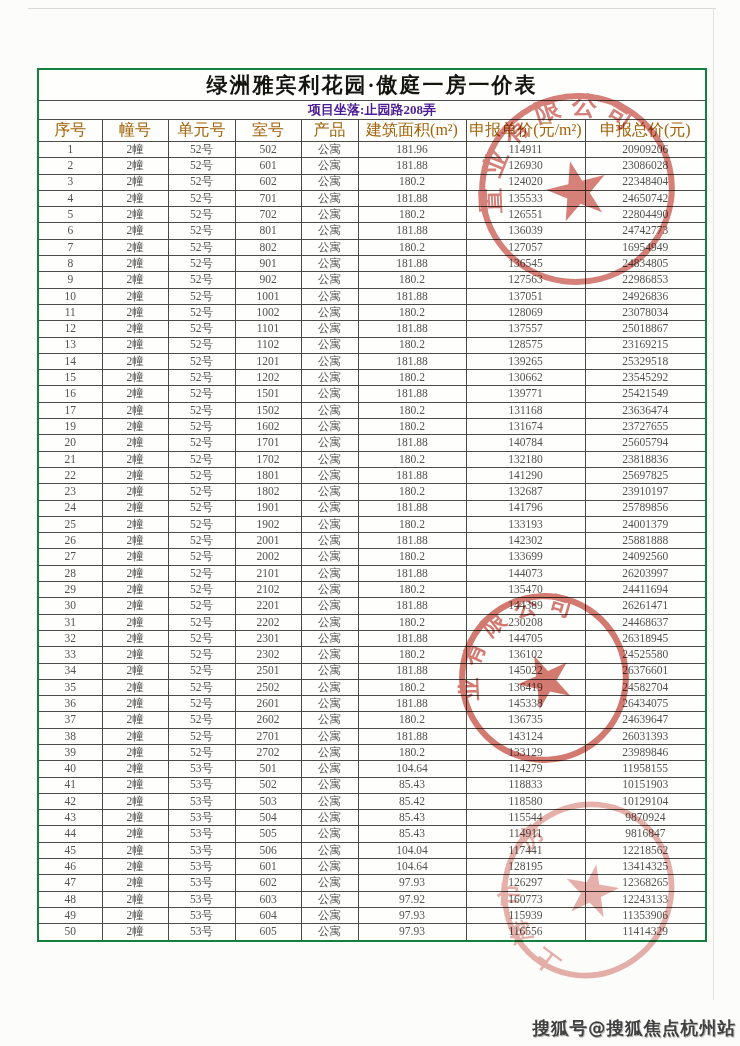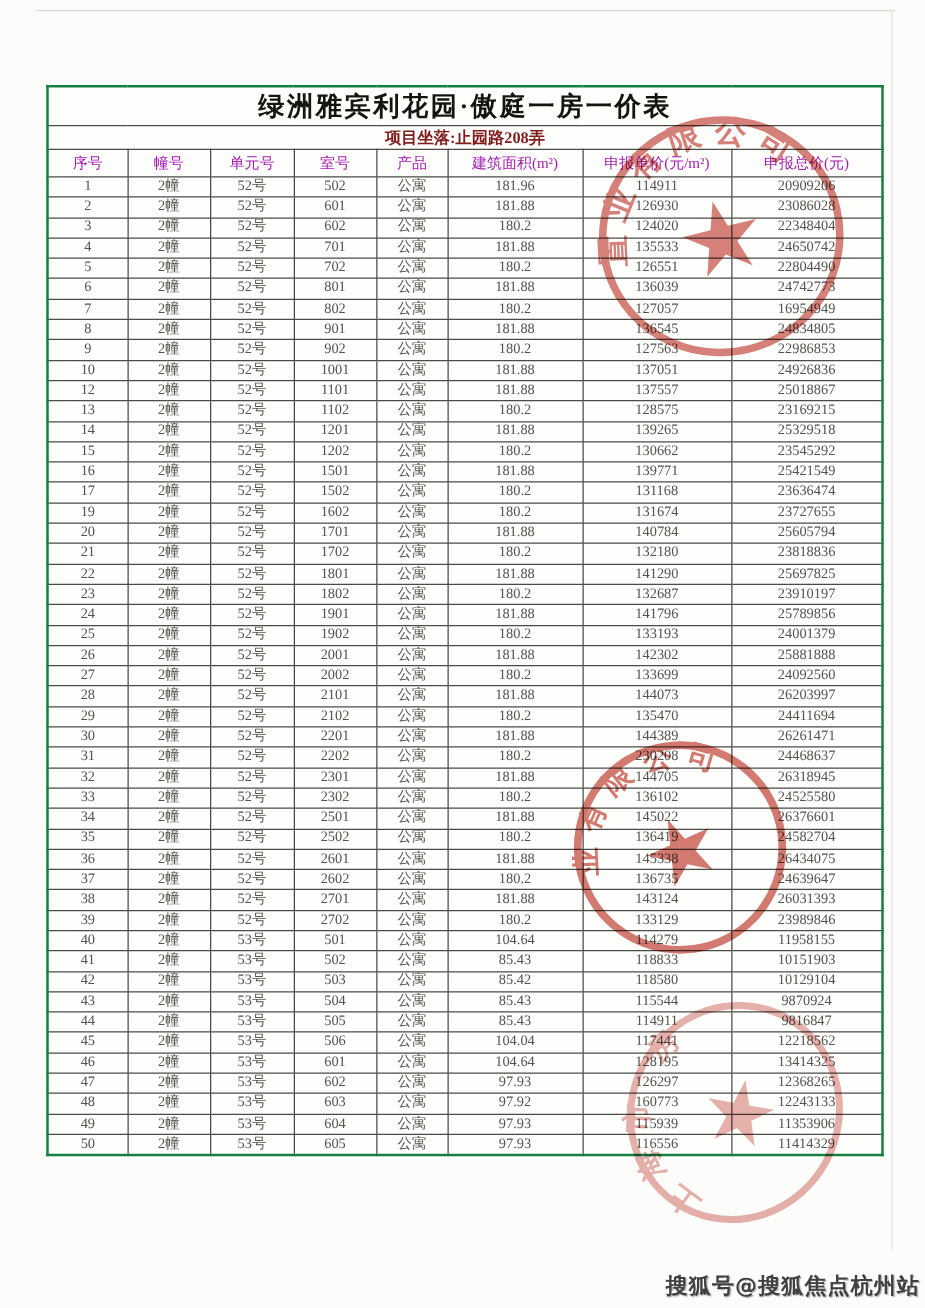--- a/index.html
+++ b/index.html
@@ -17,23 +17,23 @@
   }
   table.price-table, table.price-table td, table.price-table th{
     border:1px solid #4a4a46;
   }
   table.price-table{border:2px solid #15803d;}
   td,th{padding:0; text-align:center; overflow:hidden; white-space:nowrap;}
   .title-cell{
     height:30px; font-size:21px; font-weight:bold; color:#15150f;
     letter-spacing:2px;
   }
-  .subtitle-cell{height:16px; font-size:13px; font-weight:bold; color:#7f1d1d;}
+  .subtitle-cell{height:16px; font-size:13px; font-weight:bold; color:#4c1d95;}
   .header-row th{
-    height:21px; font-size:12px; font-weight:normal; color:#a21caf;
+    height:21px; font-size:16px; font-weight:normal; color:#a16207;
   }
   tbody td{
     height:15.3px; font-size:11.5px; color:#53534e; line-height:1;
   }
   
   .seal{position:absolute; mix-blend-mode:multiply; pointer-events:none;}
   .seal-top{left:476px; top:88px; width:202px; height:202px; opacity:.68; transform:rotate(-14deg);}
   .seal-middle{left:456px; top:590px; width:176px; height:176px; opacity:.72; transform:rotate(-24deg);}
   .seal-bottom{left:482px; top:796px; width:212px; height:188px; opacity:.48; transform:rotate(-62deg);}
   .seal text{font-family:"DejaVu Sans","Liberation Sans",sans-serif; font-weight:bold;}
@@ -177,20 +177,30 @@
           <td>10</td>
           <td>2幢</td>
           <td>52号</td>
           <td>1001</td>
           <td>公寓</td>
           <td>181.88</td>
           <td>137051</td>
           <td>24926836</td>
         </tr>
         <tr>
+          <td>11</td>
+          <td>2幢</td>
+          <td>52号</td>
+          <td>1002</td>
+          <td>公寓</td>
+          <td>180.2</td>
+          <td>128069</td>
+          <td>23078034</td>
+        </tr>
+        <tr>
           <td>12</td>
           <td>2幢</td>
           <td>52号</td>
           <td>1101</td>
           <td>公寓</td>
           <td>181.88</td>
           <td>137557</td>
           <td>25018867</td>
         </tr>
         <tr>

